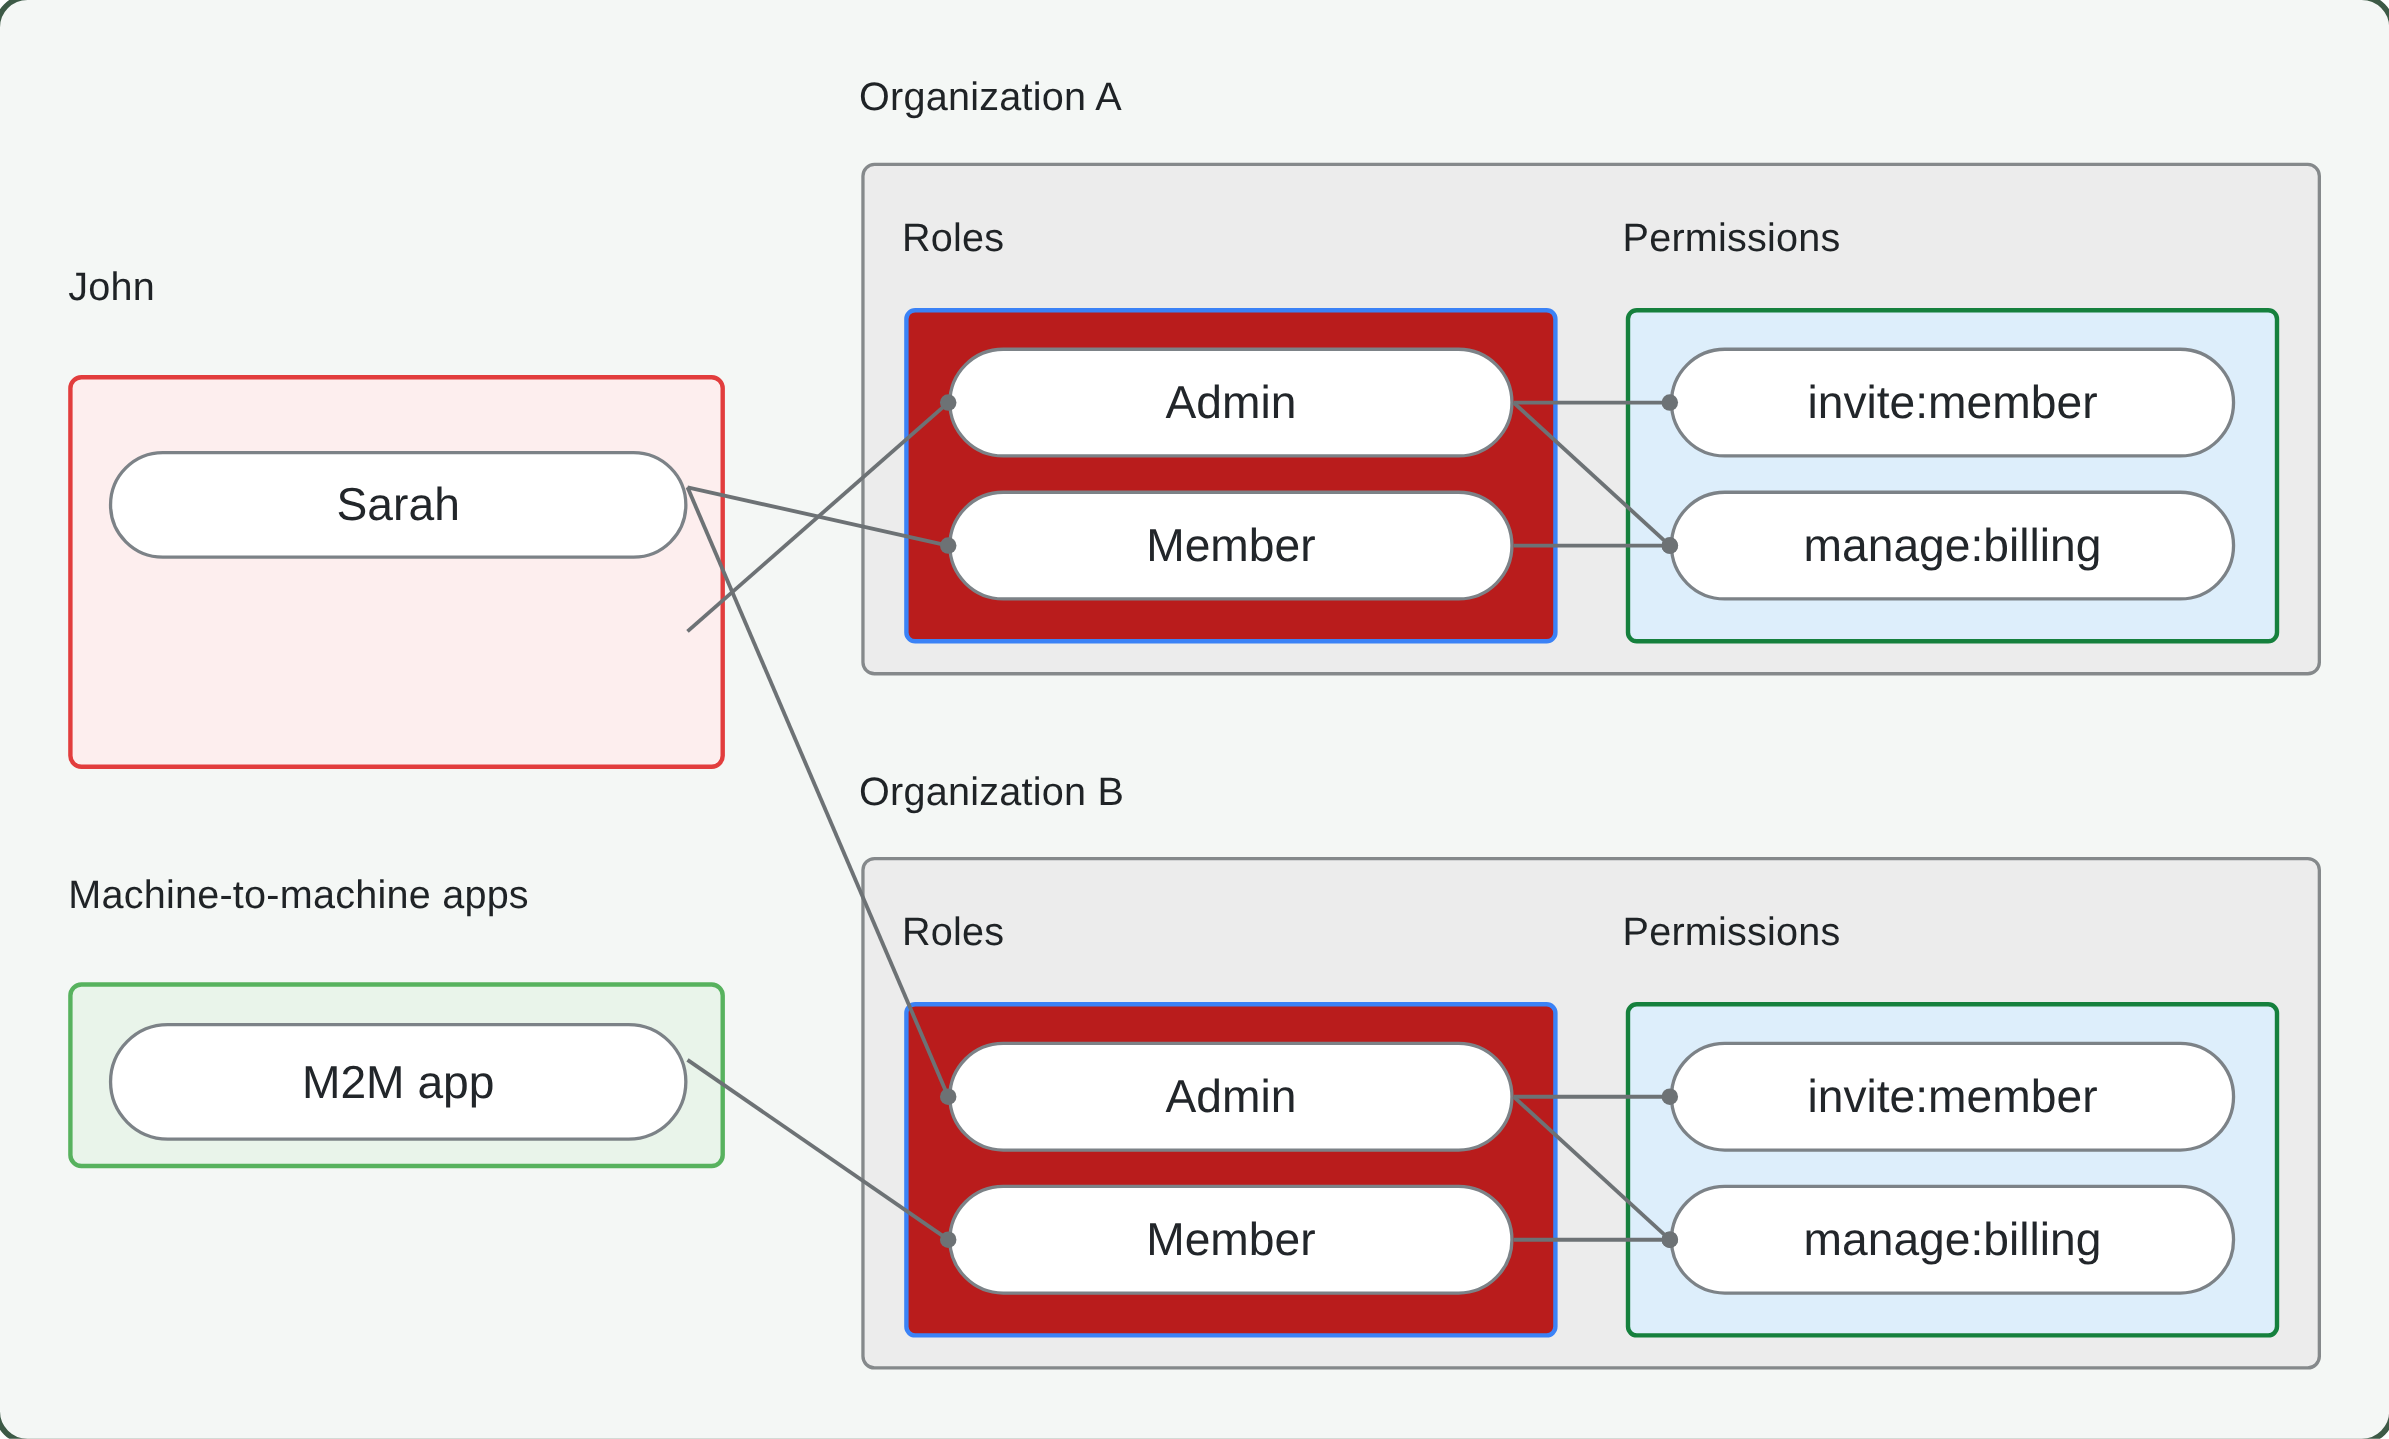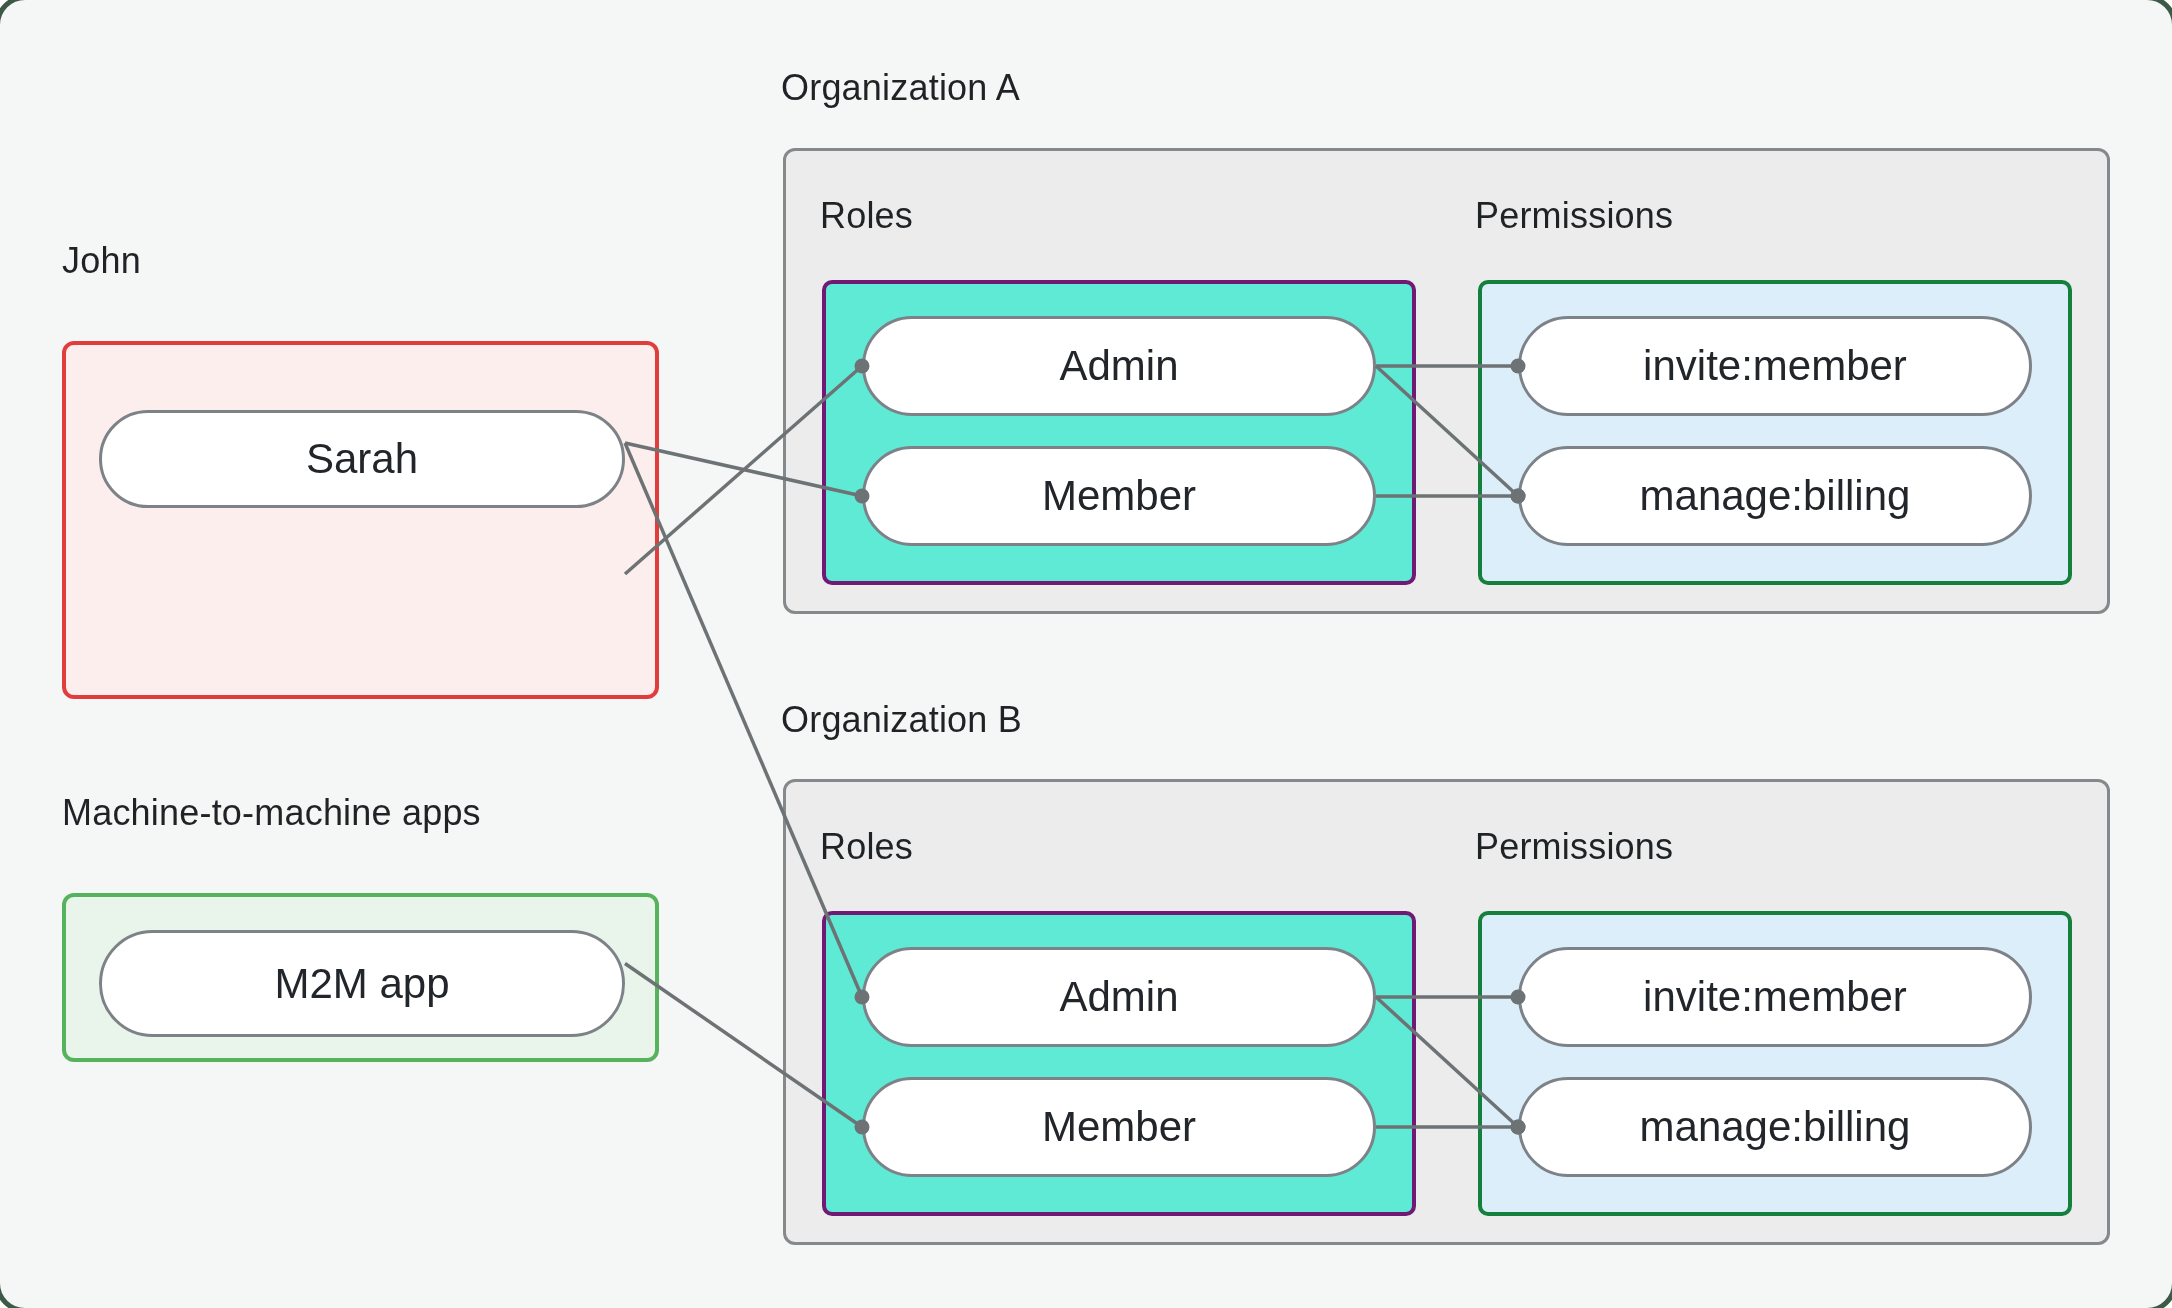--- a/index.html
+++ b/index.html
@@ -79,21 +79,21 @@
   .inner-label { position: absolute; top: 44px; }
   .roles-label { left: 34px; }
   .perms-label { left: 689px; }
 
   .subbox {
     position: absolute;
     top: 129px; width: 594px; height: 305px;
     box-sizing: border-box;
     border-radius: 10px;
   }
-  .roles-box { left: 36px;  background: #5eead4; border: 4px solid #701a75; }
+  .roles-box { left: 36px;  background: #b91c1c; border: 4px solid #3b82f6; }
   .perms-box { left: 692px; background: #ddeefb; border: 4px solid #15803d; }
   .subbox .pill { left: 36px; width: 514px; height: 100px; }
   .subbox .pill.slot-a { top: 32px; }
   .subbox .pill.slot-b { top: 162px; }
 
   #wires {
     position: absolute; left: 0; top: 0;
     width: 2172px; height: 1308px;
     pointer-events: none;
     z-index: 5;

